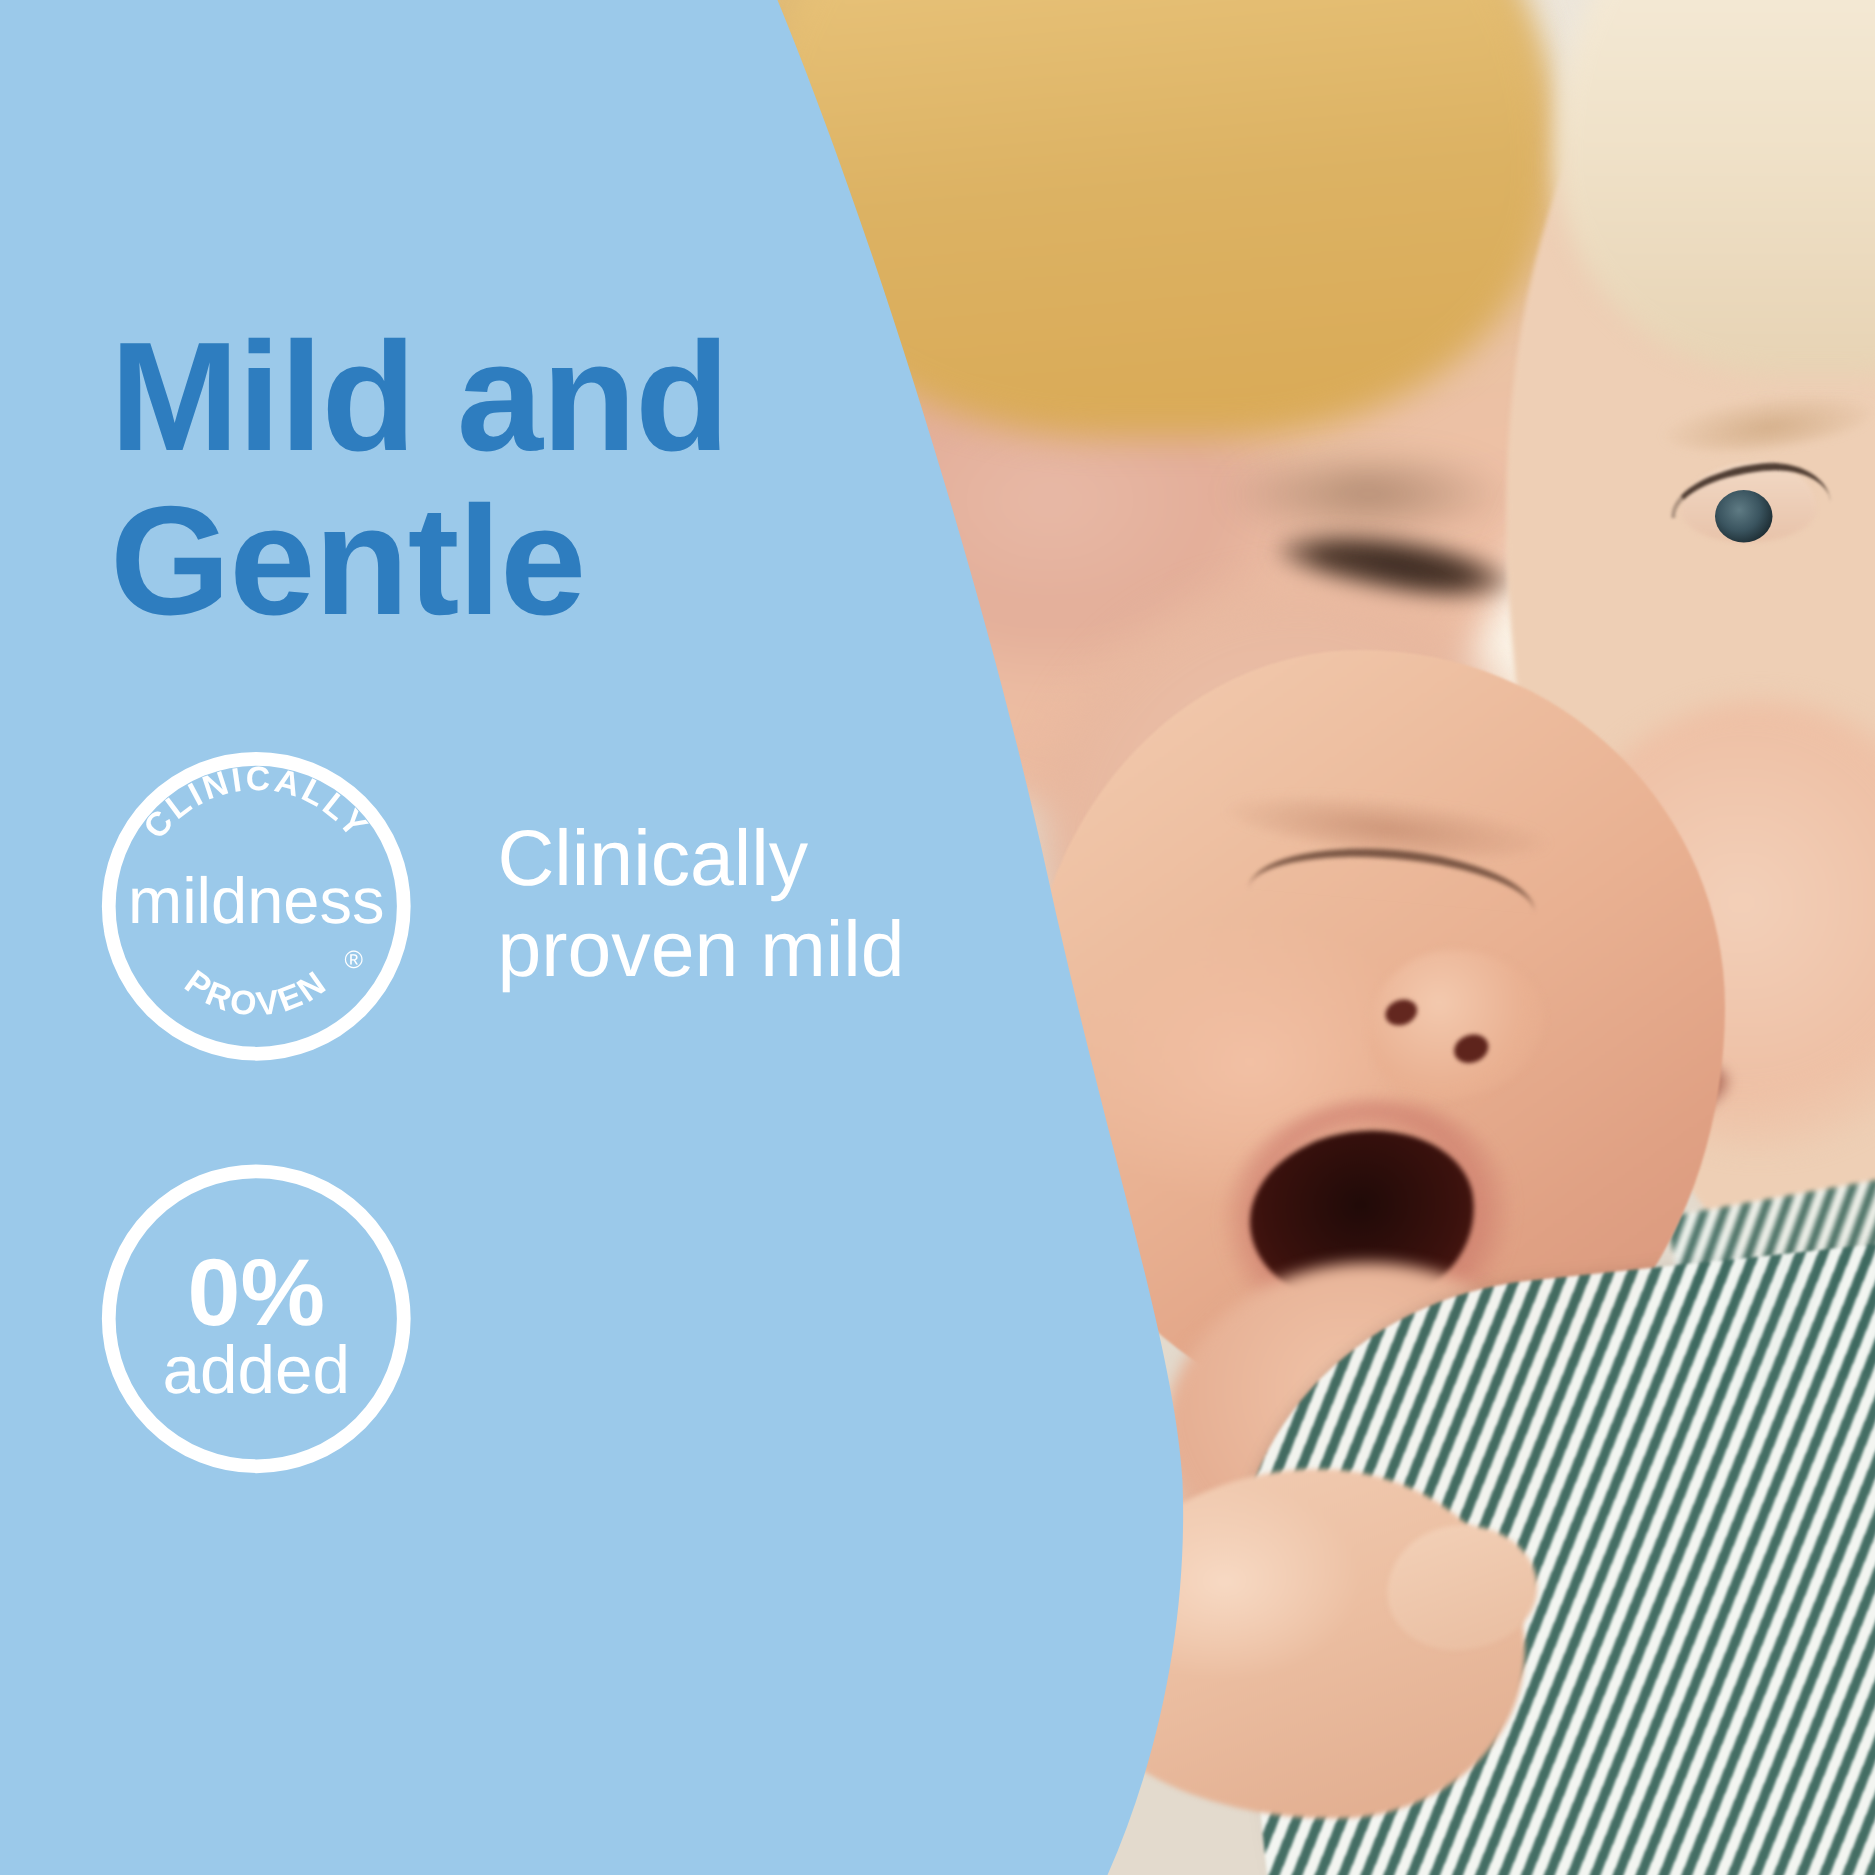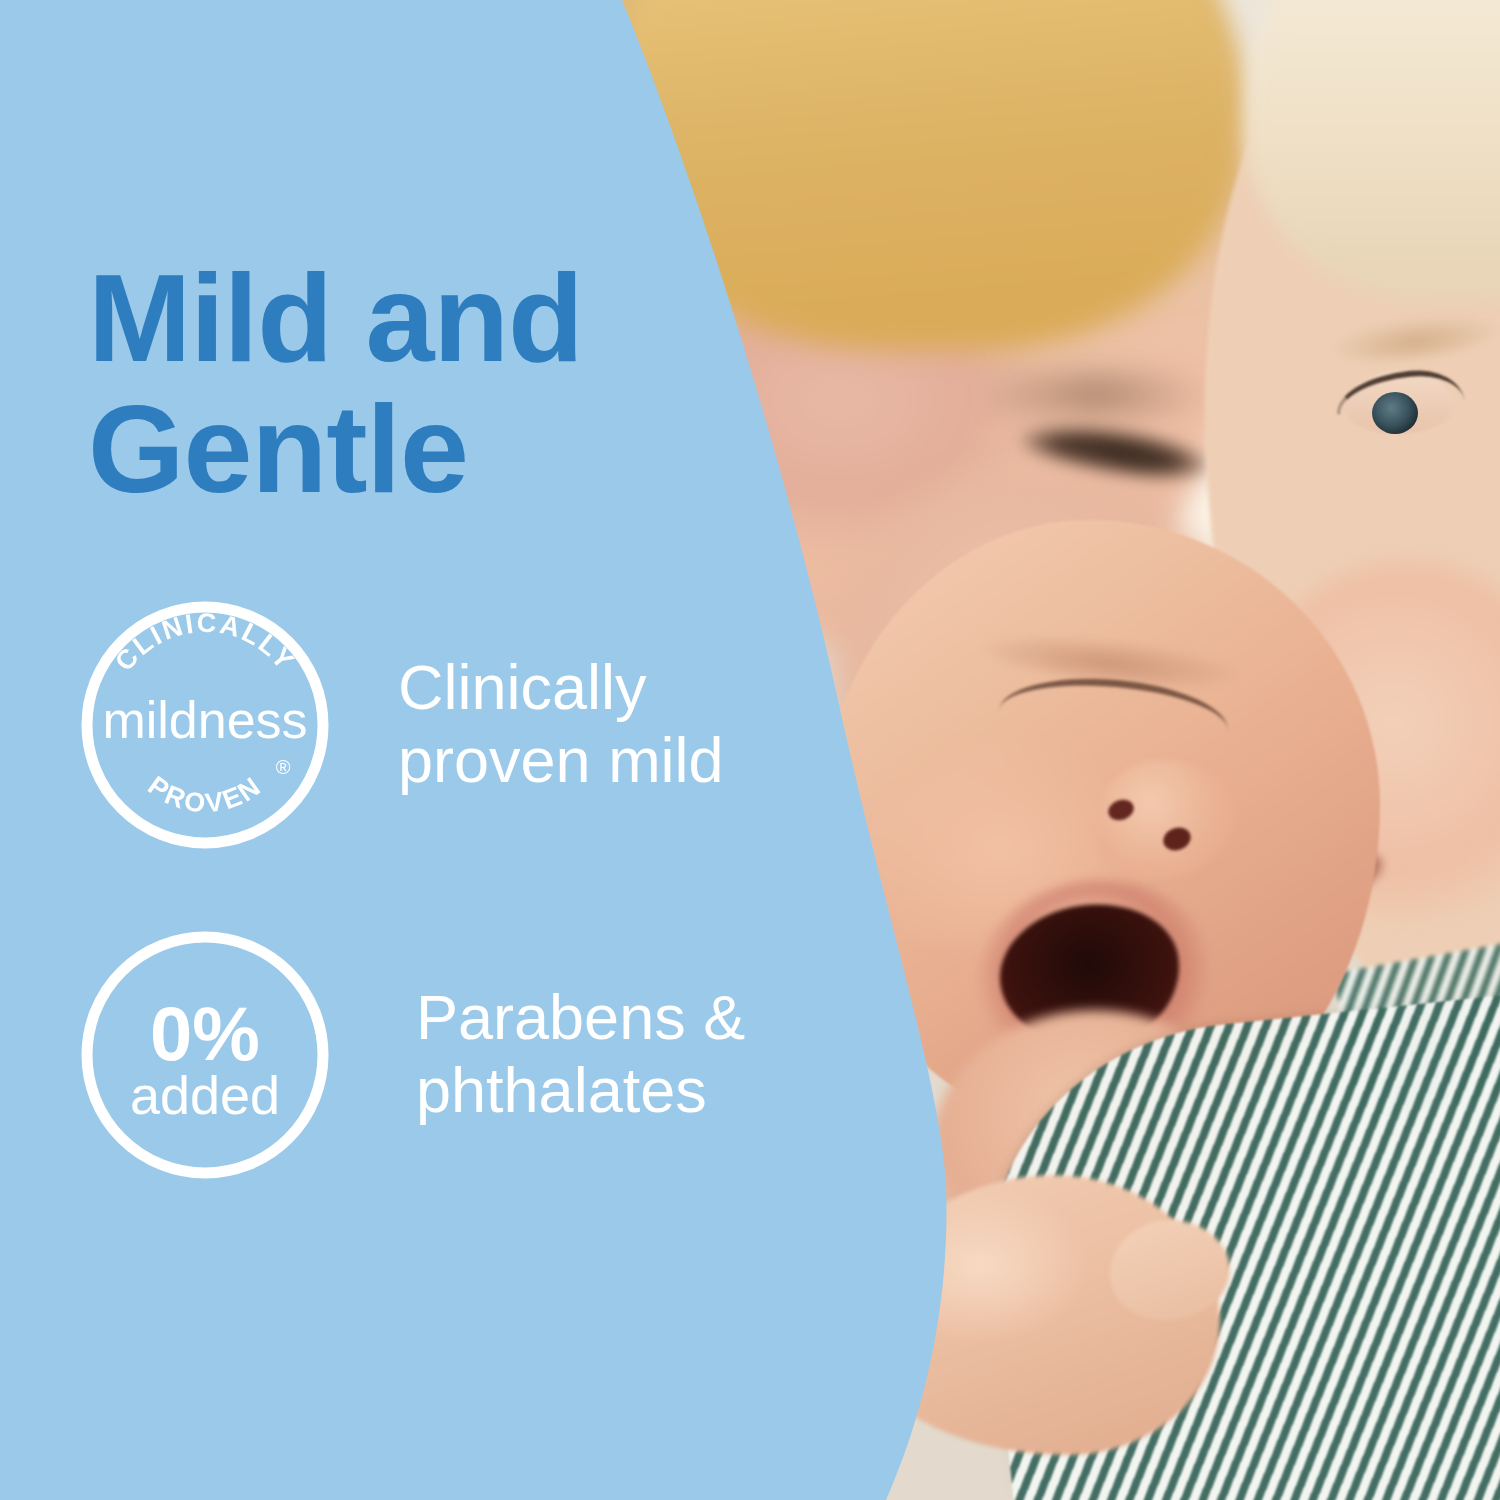--- a/index.html
+++ b/index.html
@@ -433,18 +433,16 @@
     </div>
 
     <div class="feature feature-2">
       <div class="badge">
         <svg width="254" height="254" viewBox="0 0 254 254" aria-hidden="true">
           <circle cx="127" cy="127" r="118" fill="none" stroke="#ffffff" stroke-width="11"></circle>
           <text x="127" y="132" text-anchor="middle" font-family="'Liberation Sans', sans-serif" font-size="76" font-weight="700" fill="#ffffff">0%</text>
           <text x="127" y="186" text-anchor="middle" font-family="'Liberation Sans', sans-serif" font-size="54" font-weight="400" fill="#ffffff">added</text>
         </svg>
       </div>
-      <div class="feature-text">Parabens &amp;
-phthalates</div>
     </div>
 
   </div>
 </div>
 
 </body></html>

